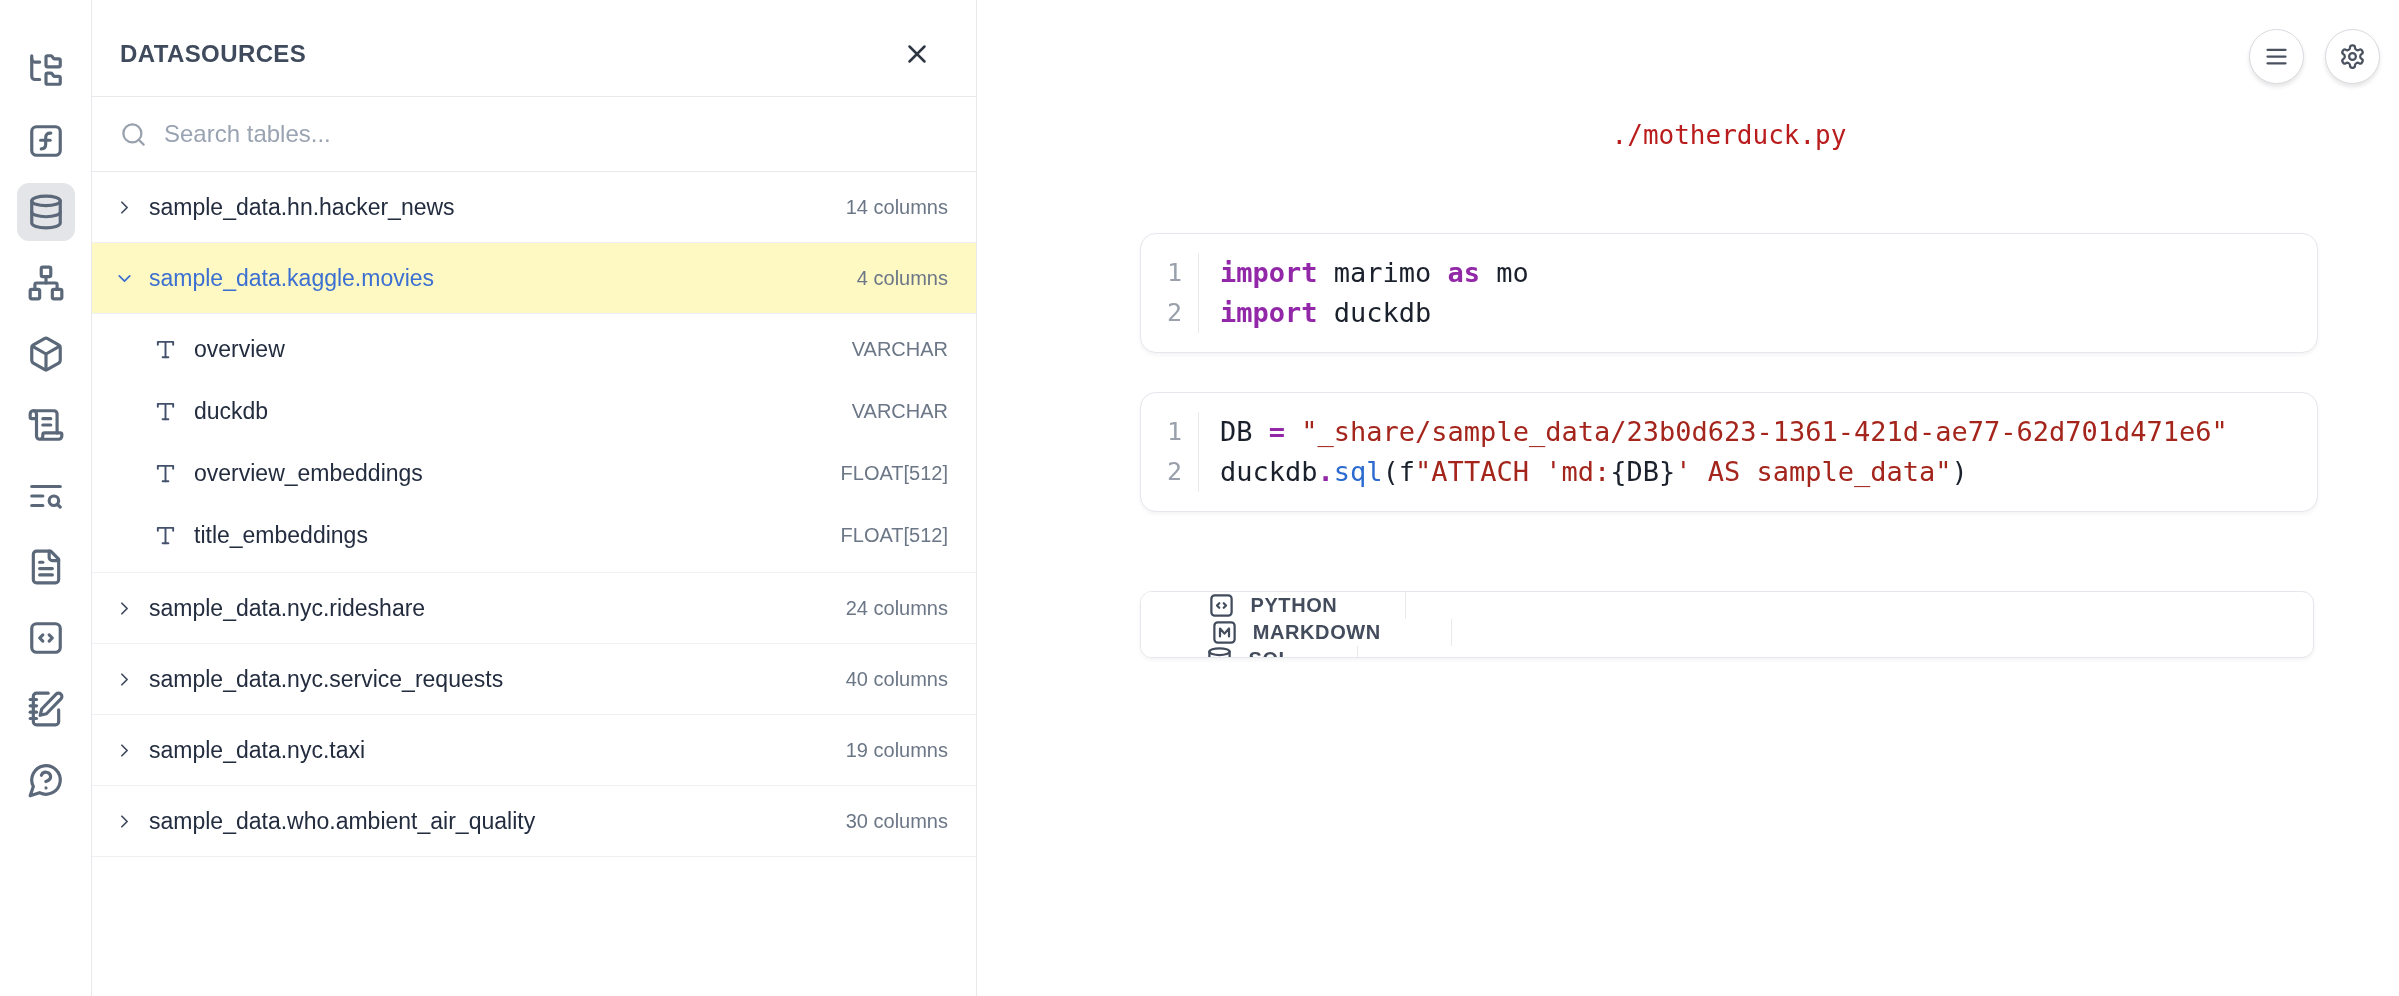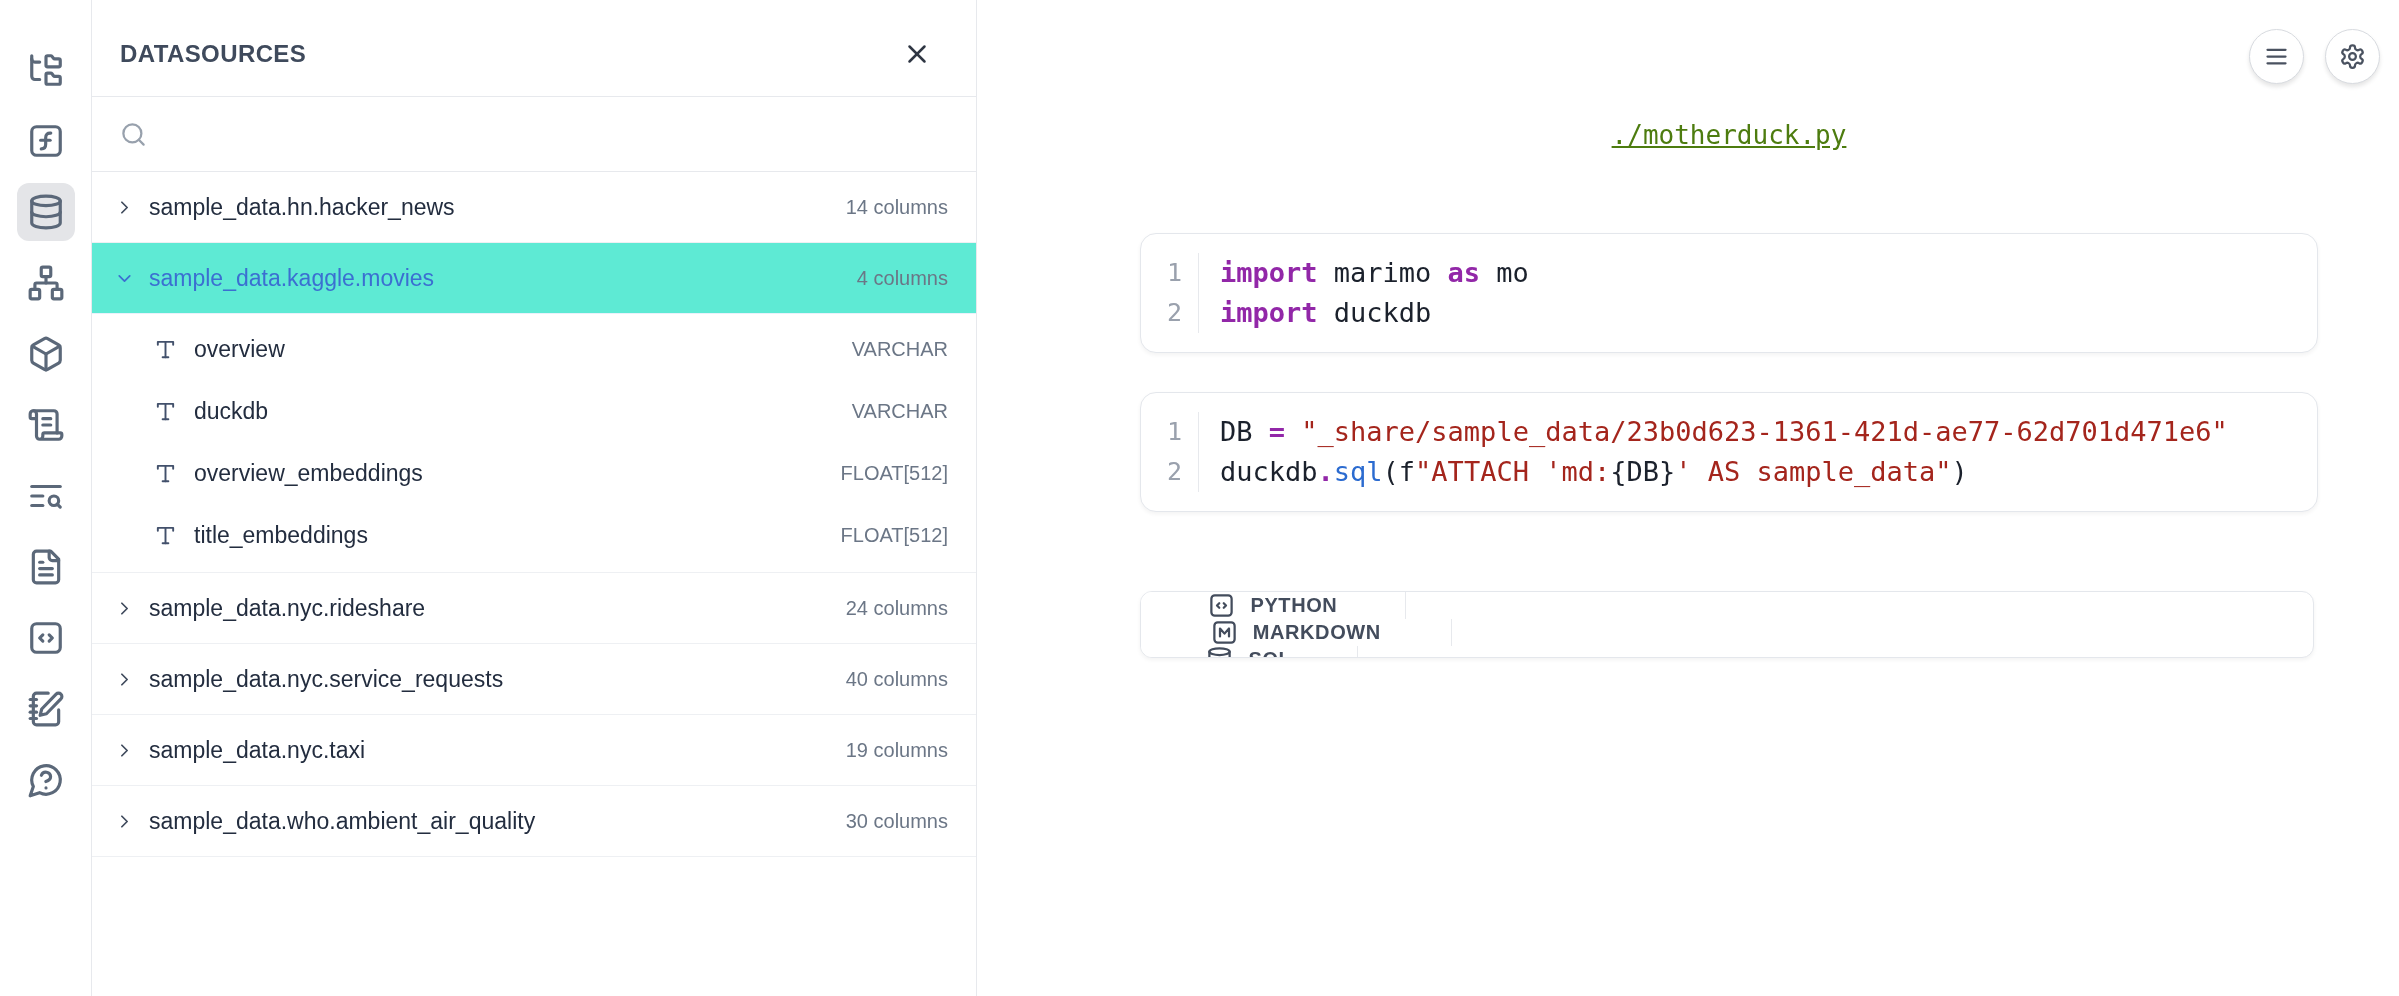--- a/index.html
+++ b/index.html
@@ -30,39 +30,39 @@
   .search-input { border:none; outline:none; flex:1; font-size:24px;
                   font-family:"Liberation Sans", sans-serif; color:#232d3f; }
   .search-input::placeholder { color:#9aa3b2; }
 
   .tbl-row { height:71px; display:flex; align-items:center; padding:0 28px 0 22px;
              border-bottom:1px solid #eef0f3; cursor:pointer; }
   .tbl-row svg { width:21px; height:21px; color:#3f4a5c; flex:none; }
   .tbl-name { font-size:23px; color:#232d3f; margin-left:14px; flex:1;
               white-space:nowrap; overflow:hidden; }
   .tbl-count { font-size:20px; color:#6b7686; white-space:nowrap; }
-  .tbl-row.selected { background:#5eead4; border-bottom:1px solid #eaf1fb; }
+  .tbl-row.selected { background:#fef9c3; border-bottom:1px solid #eaf1fb; }
   .tbl-row.selected .tbl-name, .tbl-row.selected svg { color:#3b6fd1; }
 
   .col-list { border-bottom:1px solid #eef0f3; padding:4px 0 6px; }
   .col-row { height:62px; display:flex; align-items:center; padding:0 28px 0 62px; cursor:pointer; }
   .col-row svg { width:23px; height:23px; color:#42506b; flex:none; }
   .col-name { font-size:23px; color:#232d3f; margin-left:17px; flex:1; }
   .col-type { font-size:20px; color:#6b7686; }
 
   
   .main { position:absolute; left:977px; top:0; right:0; bottom:0; background:#fff; }
   .top-actions { position:absolute; top:29px; right:19px; display:flex; gap:21px; }
   .circle-btn { width:55px; height:55px; border-radius:50%; border:1.5px solid #d8dbe0;
                 background:#fff; display:flex; align-items:center; justify-content:center;
                 color:#4a5260; cursor:pointer; box-shadow:0 3px 4px rgba(0,0,0,.10); }
   .circle-btn svg { width:27px; height:27px; }
 
   .filename { position:absolute; top:120px; left:163px; width:1178px; text-align:center;
-              font-family:"DejaVu Sans Mono", monospace; font-size:26px; color:#4d7c0f;text-decoration:underline; }
+              font-family:"DejaVu Sans Mono", monospace; font-size:26px; color:#b91c1c; }
 
   .cell { position:absolute; left:163px; width:1178px; background:#fff;
           border:1.5px solid #e4e7ec; border-radius:16px; box-shadow:0 2px 4px rgba(0,0,0,.05);
           display:flex; padding:19px 0; }
   .cell-1 { top:233px; }
   .cell-2 { top:392px; }
   .gutter { width:58px; text-align:right; padding-right:16px; border-right:1px solid #e7e9ed;
             font-family:"DejaVu Sans Mono", monospace; font-size:25px; line-height:40px;
             color:#9aa1ad; flex:none; }
   .code { padding-left:21px; font-family:"DejaVu Sans Mono", monospace; font-size:27px;
@@ -186,20 +186,21 @@
           <path d="M18 6 6 18"></path>
           <path d="m6 6 12 12"></path>
         </svg>
       </button>
   </div>
   <div class="search-row" id="search-row">
       <svg viewBox="0 0 24 24" fill="none" stroke="currentColor" stroke-width="2" stroke-linecap="round" stroke-linejoin="round">
         <circle cx="11" cy="11" r="8"></circle>
         <path d="m21 21-4.3-4.3"></path>
       </svg>
+    <input class="search-input" type="text" placeholder="Search tables..." style="">
   </div>
   <div id="table-list">
       <div class="tbl-row">
         <svg viewBox="0 0 24 24" fill="none" stroke="currentColor" stroke-width="2" stroke-linecap="round" stroke-linejoin="round">
           <path d="m9 18 6-6-6-6"></path>
         </svg>
         <span class="tbl-name">sample_data.hn.hacker_news</span>
         <span class="tbl-count">14 columns</span>
       </div>
       <div class="tbl-row selected">

